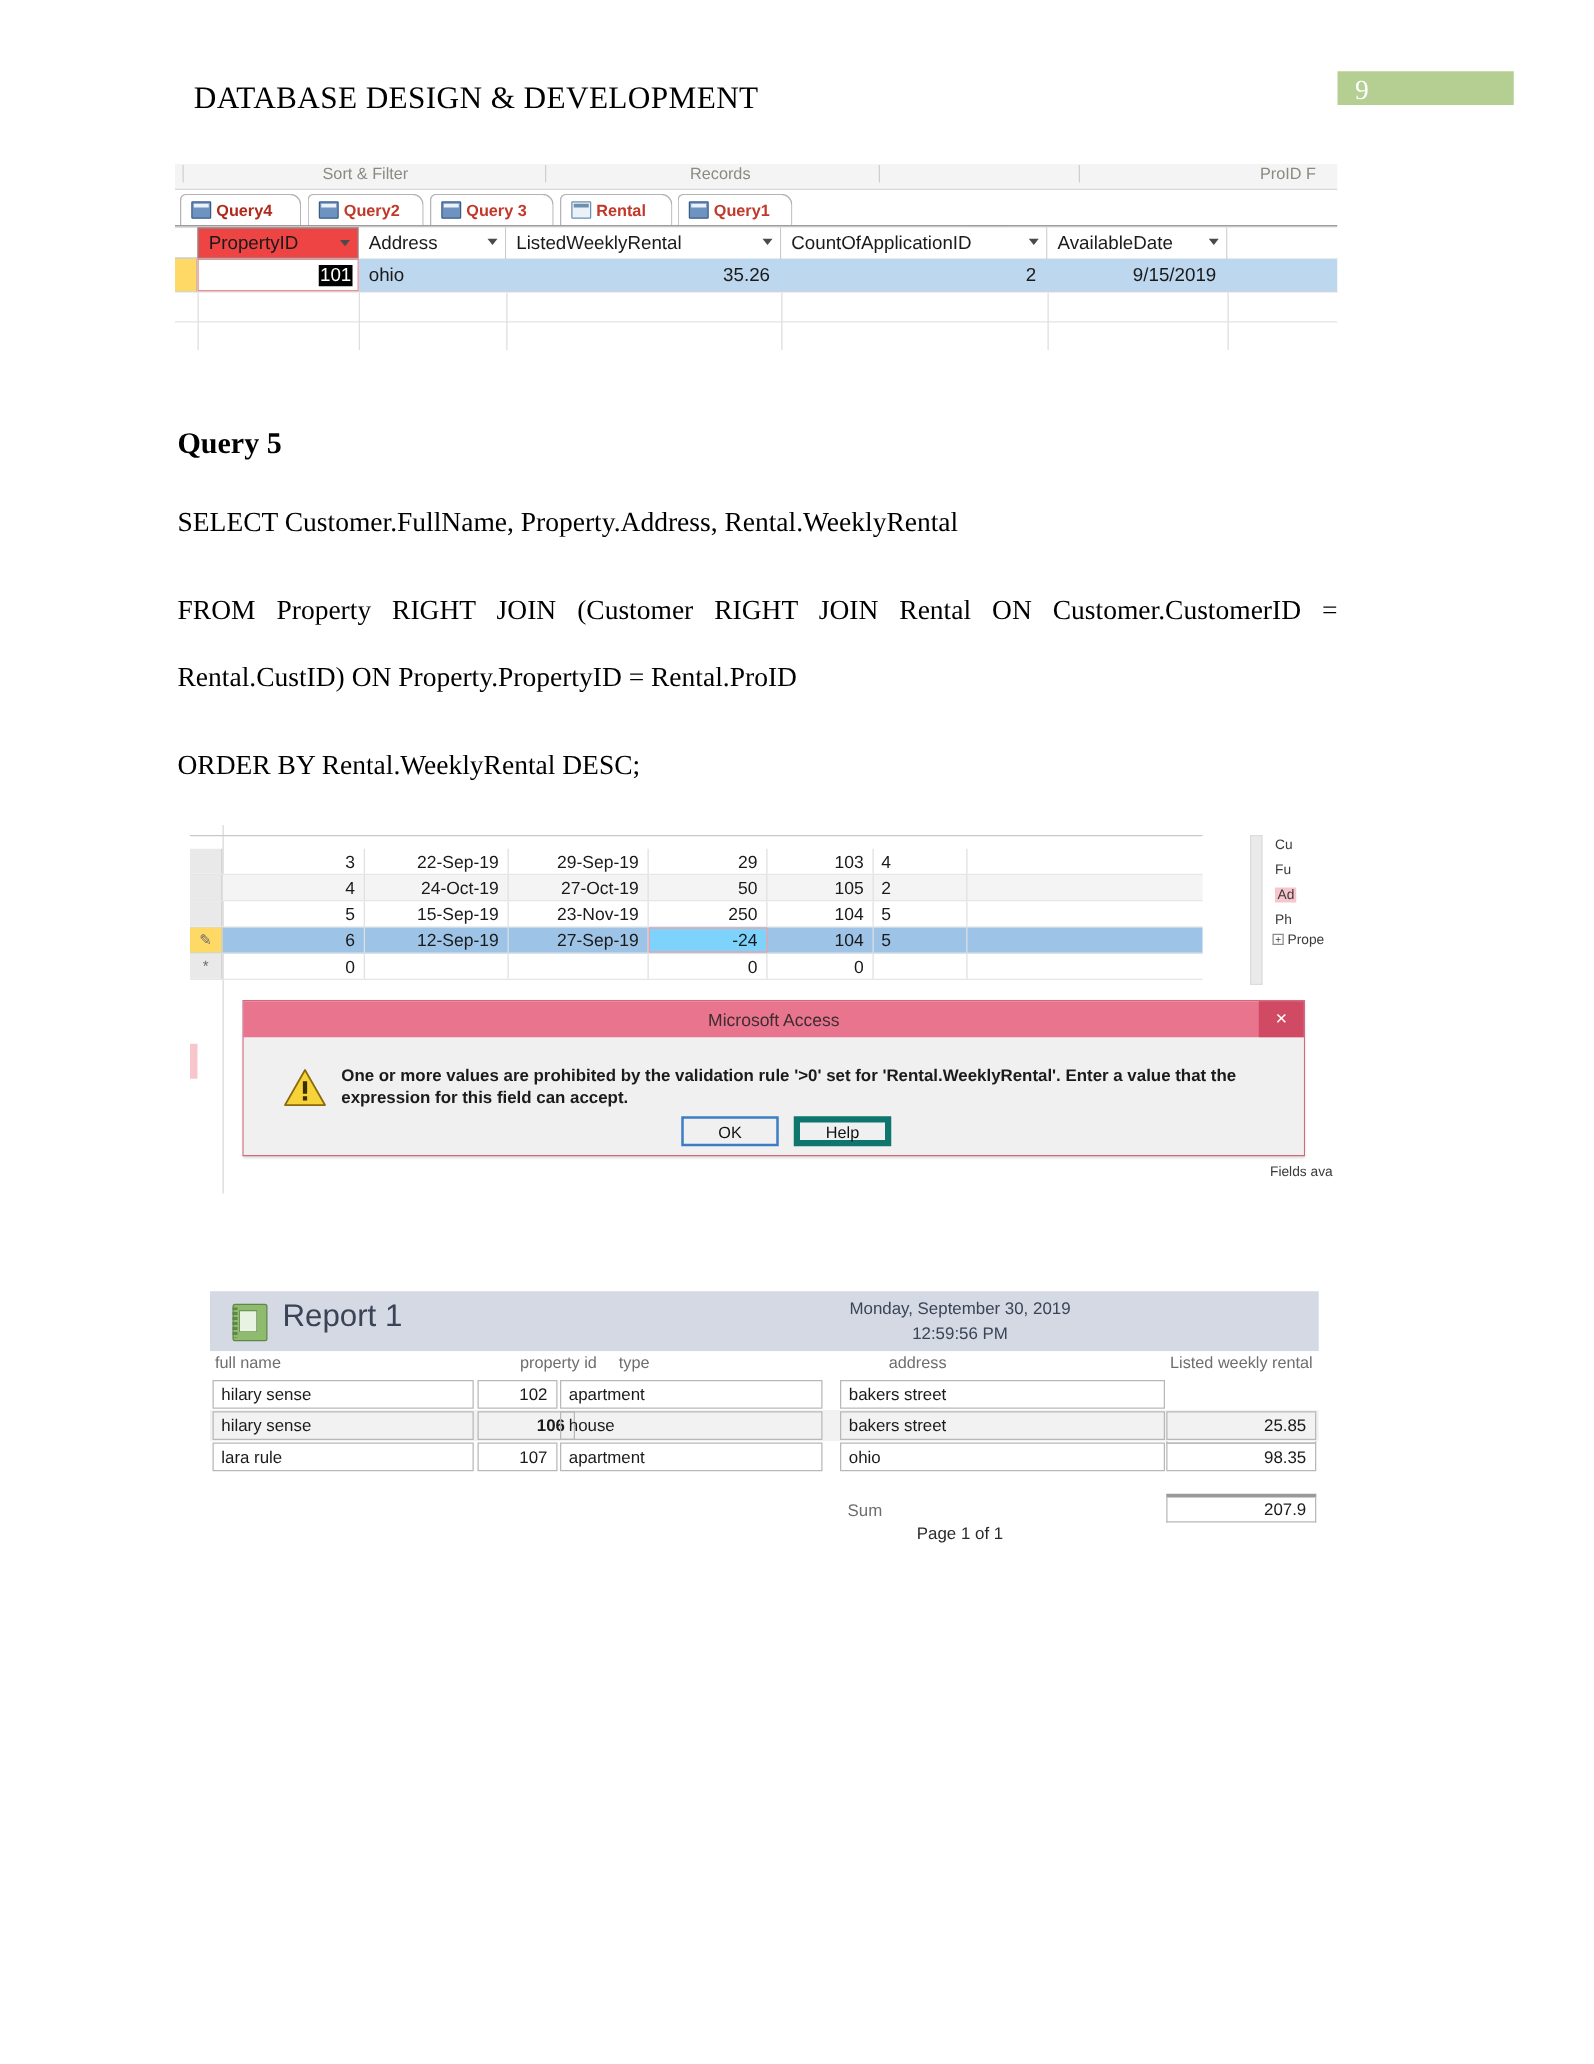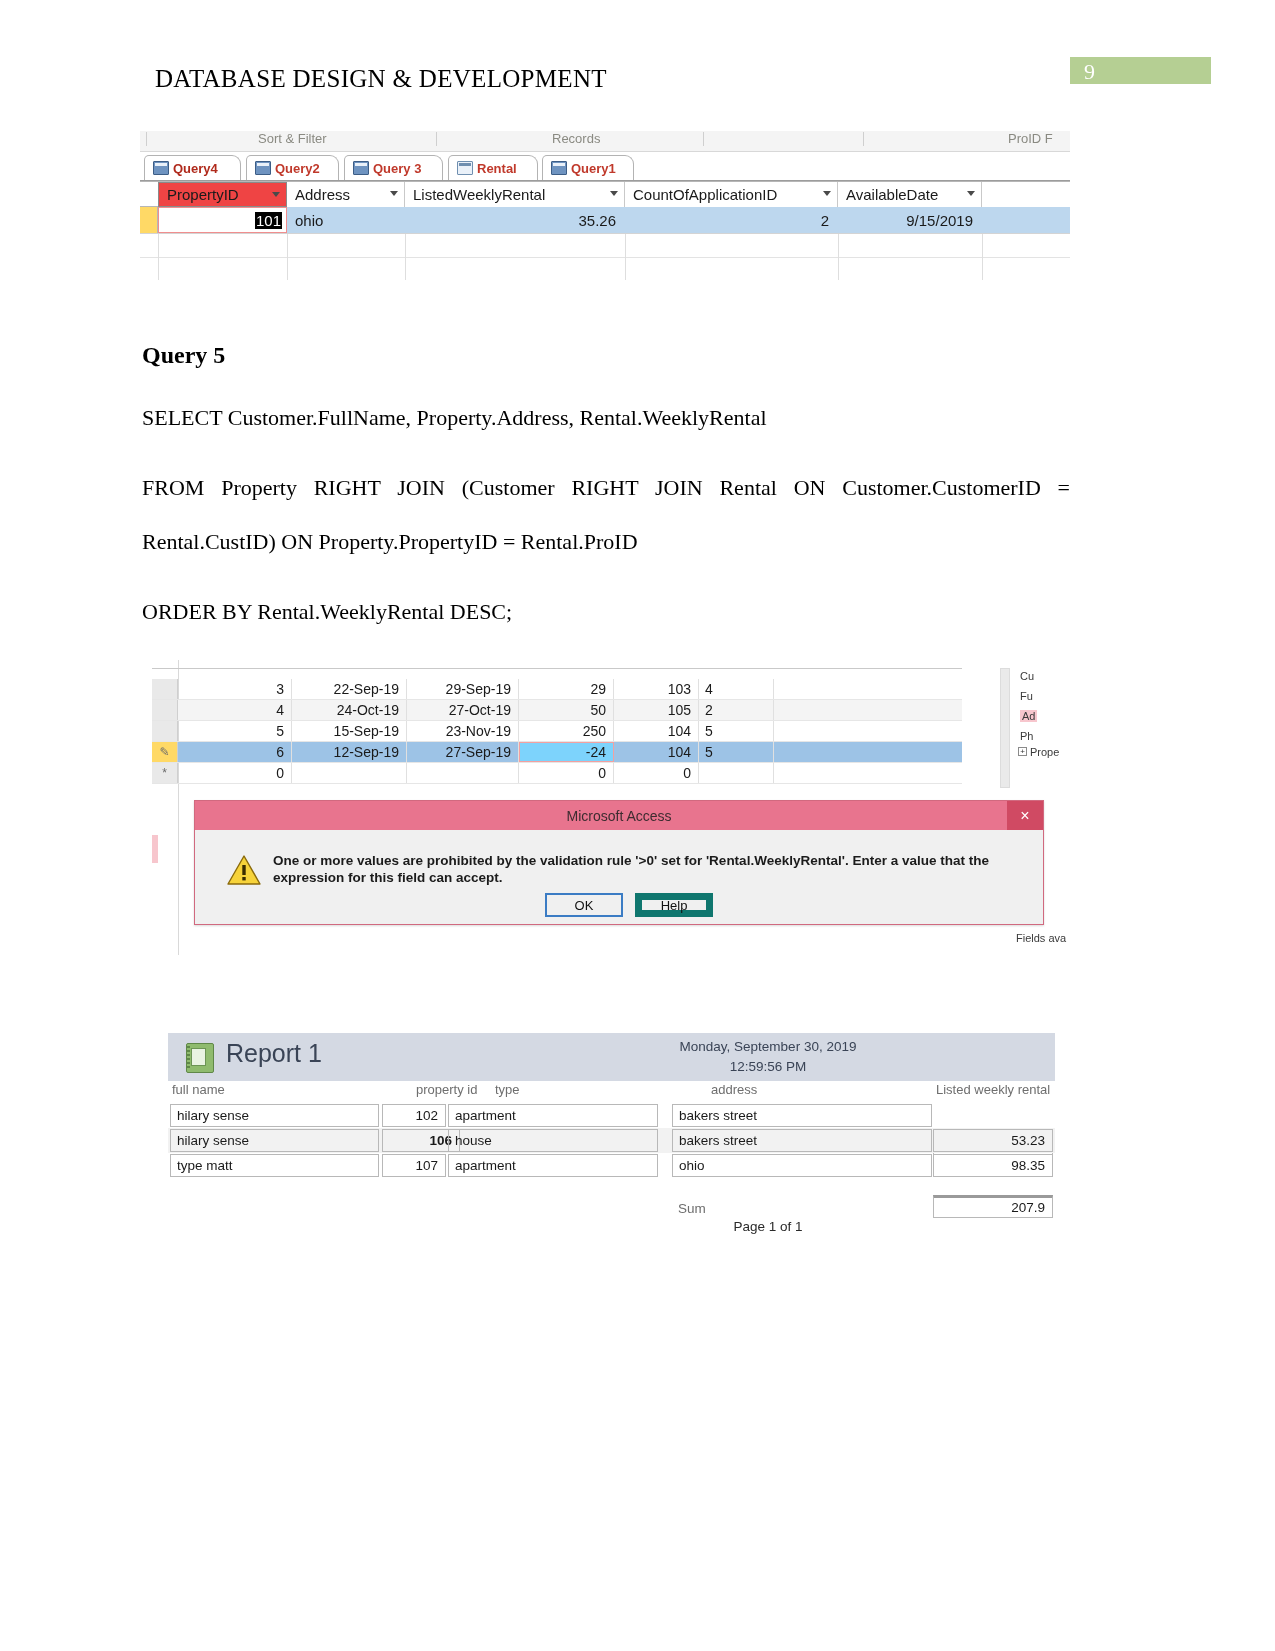--- a/index.html
+++ b/index.html
@@ -211,21 +211,21 @@
   .warn-icon{
     position:absolute;left:32px;top:25px;width:34px;height:30px;
   }
   .dlg-msg{
     position:absolute;left:78px;top:22px;width:745px;
     font-size:13.5px;line-height:17px;color:#1b1b1b;font-weight:bold;
     font-family:"Liberation Sans", sans-serif;
   }
   .dlg-btn{
     position:absolute;top:63px;height:24px;width:78px;
-    background:#f0f0f0;border:7px solid #0f766e;box-sizing:border-box;
+    background:#f0f0f0;border:5px solid #0f766e;box-sizing:border-box;
     display:flex;align-items:center;justify-content:center;
     font-size:13px;color:#111;font-family:"Liberation Sans", sans-serif;
   }
   .dlg-btn.primary{border:2px solid #3b7cc4;}
 
   
   .shot3{
     position:absolute;left:168px;top:1033px;width:887px;height:200px;
     background:#ffffff;
     font-family:"Liberation Sans", sans-serif;
@@ -513,25 +513,25 @@
       <div class="rcell" style="left:280px;width:210px;">apartment</div>
       <div class="rcell" style="left:504px;width:260px;">bakers street</div>
       <div class="rcell num" style="left:765px;width:120px;margin-top:28px;">56.32</div>
     </div>
 
     <div class="rpt-row alt" style="top:95px;">
       <div class="rcell" style="left:2px;width:209px;">hilary sense</div>
       <div class="rcell num" style="left:214px;width:78px;font-weight:bold;">106</div>
       <div class="rcell" style="left:280px;width:210px;">house</div>
       <div class="rcell" style="left:504px;width:260px;">bakers street</div>
-      <div class="rcell num" style="left:765px;width:120px;">53.23</div>
+      <div class="rcell num" style="left:765px;width:120px;">25.85</div>
     </div>
 
     <div class="rpt-row" style="top:120px;">
-      <div class="rcell" style="left:2px;width:209px;">type matt</div>
+      <div class="rcell" style="left:2px;width:209px;">lara rule</div>
       <div class="rcell num" style="left:214px;width:64px;">107</div>
       <div class="rcell" style="left:280px;width:210px;">apartment</div>
       <div class="rcell" style="left:504px;width:260px;">ohio</div>
       <div class="rcell num" style="left:765px;width:120px;">98.35</div>
     </div>
 
     <div class="sum-label">Sum</div>
     <div class="sum-box">207.9</div>
     <div class="page-of">Page 1 of 1</div>
   </div>

